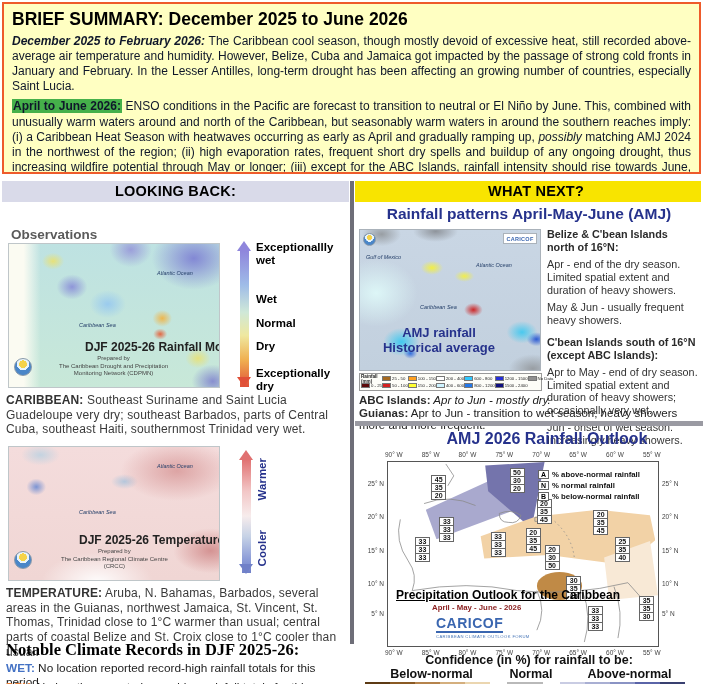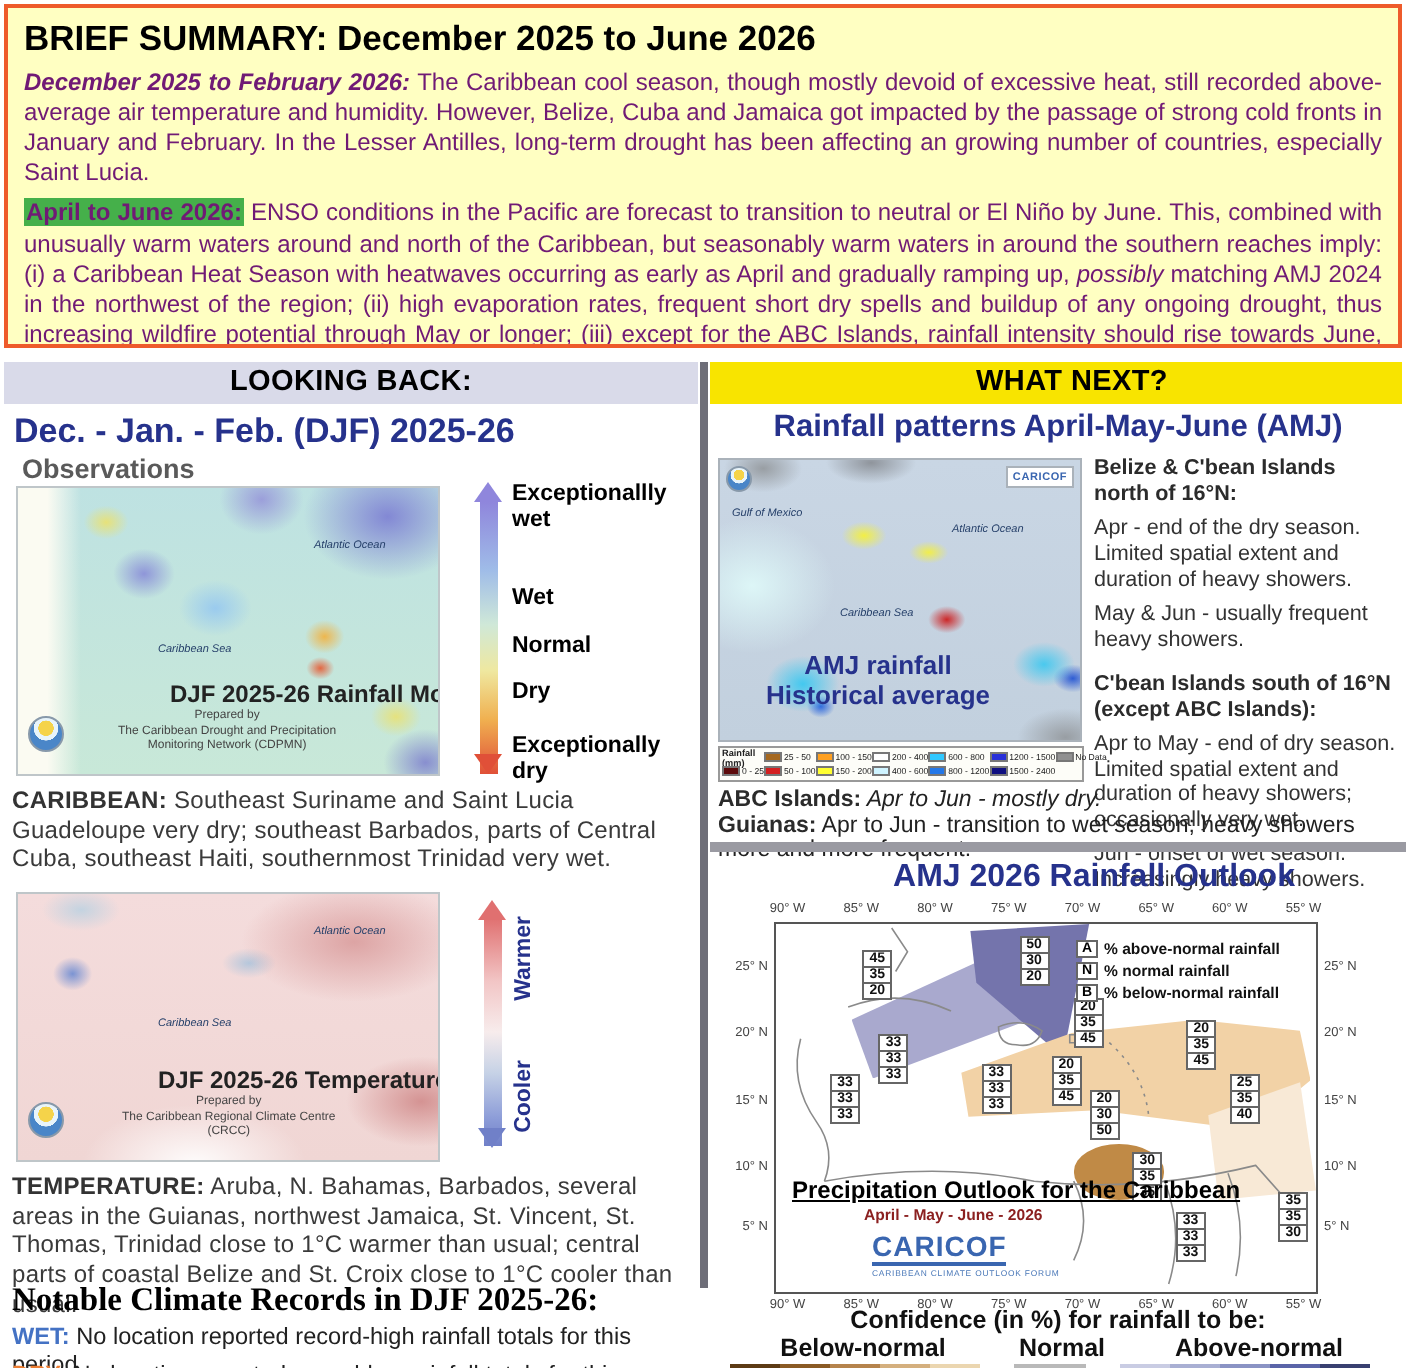--- a/index.html
+++ b/index.html
@@ -4,21 +4,21 @@
 <style>
   * { margin:0; padding:0; box-sizing:border-box; }
   html,body { width:703px; height:684px; overflow:hidden; background:#fff;
     font-family:"Liberation Sans", sans-serif; }
   .page { position:relative; width:703px; height:617px; background:#fff; }
 
   
   .summary { position:absolute; left:2px; top:2px; width:699px; height:172px;
     background:#FFFFC2; border:2px solid #EE5B2B; padding:5px 8px 4px 8px; overflow:hidden; }
   .summary h1 { font-size:17.5px; font-weight:bold; color:#000; margin-bottom:4px; }
-  .summary p { font-size:12px; line-height:1.26; text-align:justify; color:#701a75; margin-bottom:5px; }
+  .summary p { font-size:12px; line-height:1.26; text-align:justify; color:#0f172a; margin-bottom:5px; }
   .lead-italic { font-style:italic; font-weight:bold; }
   .lead-green { font-weight:bold; background:#45B04A; padding:0 1px; }
   .seg-i { font-style:italic; }
 
   
   .col-header { position:absolute; top:181px; height:21px; text-align:center;
     font-weight:bold; font-size:14.5px; line-height:21px; color:#000; letter-spacing:.2px; }
   .hdr-left { left:2px; width:347px; background:#D9DAE9; }
   .hdr-right { left:355px; width:346px; background:#F8E400;padding-left:16px; }
   .divider-v { position:absolute; left:350px; top:181px; width:4px; height:463px; background:#6E6E78; }
@@ -196,21 +196,20 @@
     <h1>BRIEF SUMMARY: December 2025 to June 2026</h1>
     <p><span class="lead-italic">December 2025 to February 2026:</span><span> The Caribbean cool season, though mostly devoid of excessive heat, still recorded above-average air temperature and humidity. However, Belize, Cuba and Jamaica got impacted by the passage of strong cold fronts in January and February. In the Lesser Antilles, long-term drought has been affecting an growing number of countries, especially Saint Lucia.</span></p>
     <p><span class="lead-green">April to June 2026:</span><span id="p2rich"><span> ENSO conditions in the Pacific are forecast to transition to neutral or El Niño by June. This, combined with unusually warm waters around and north of the Caribbean, but seasonably warm waters in around the southern reaches imply: (i) a Caribbean Heat Season with heatwaves occurring as early as April and gradually ramping up, </span><span class="seg-i">possibly</span><span> matching AMJ 2024 in the northwest of the region; (ii) high evaporation rates, frequent short dry spells and buildup of any ongoing drought, thus increasing wildfire potential through May or longer; (iii) except for the ABC Islands, rainfall intensity should rise towards June, resulting in </span></span></p>
   </section>
 
   <div class="col-header hdr-left">LOOKING BACK:</div>
   <div class="col-header hdr-right">WHAT NEXT?</div>
   <div class="divider-v"></div>
 
   <div class="col col-left">
-    <div class="djf-title">Dec. - Jan. - Feb. (DJF) 2025-26</div>
     <div class="obs-label">Observations</div>
 
     <div class="map rmap">
       <span class="ocean-label" style="left:148px; top:26px;">Atlantic Ocean</span>
       <span class="ocean-label" style="left:70px; top:78px;">Caribbean Sea</span>
       <div class="map-title" style="left:42px; top:96px;">DJF 2025-26 Rainfall Monitor</div>
       <div class="map-credit" style="left:50px; top:111px;">
         <div>Prepared by</div>
         <div>The Caribbean Drought and Precipitation</div>
         <div>Monitoring Network (CDPMN)</div>

